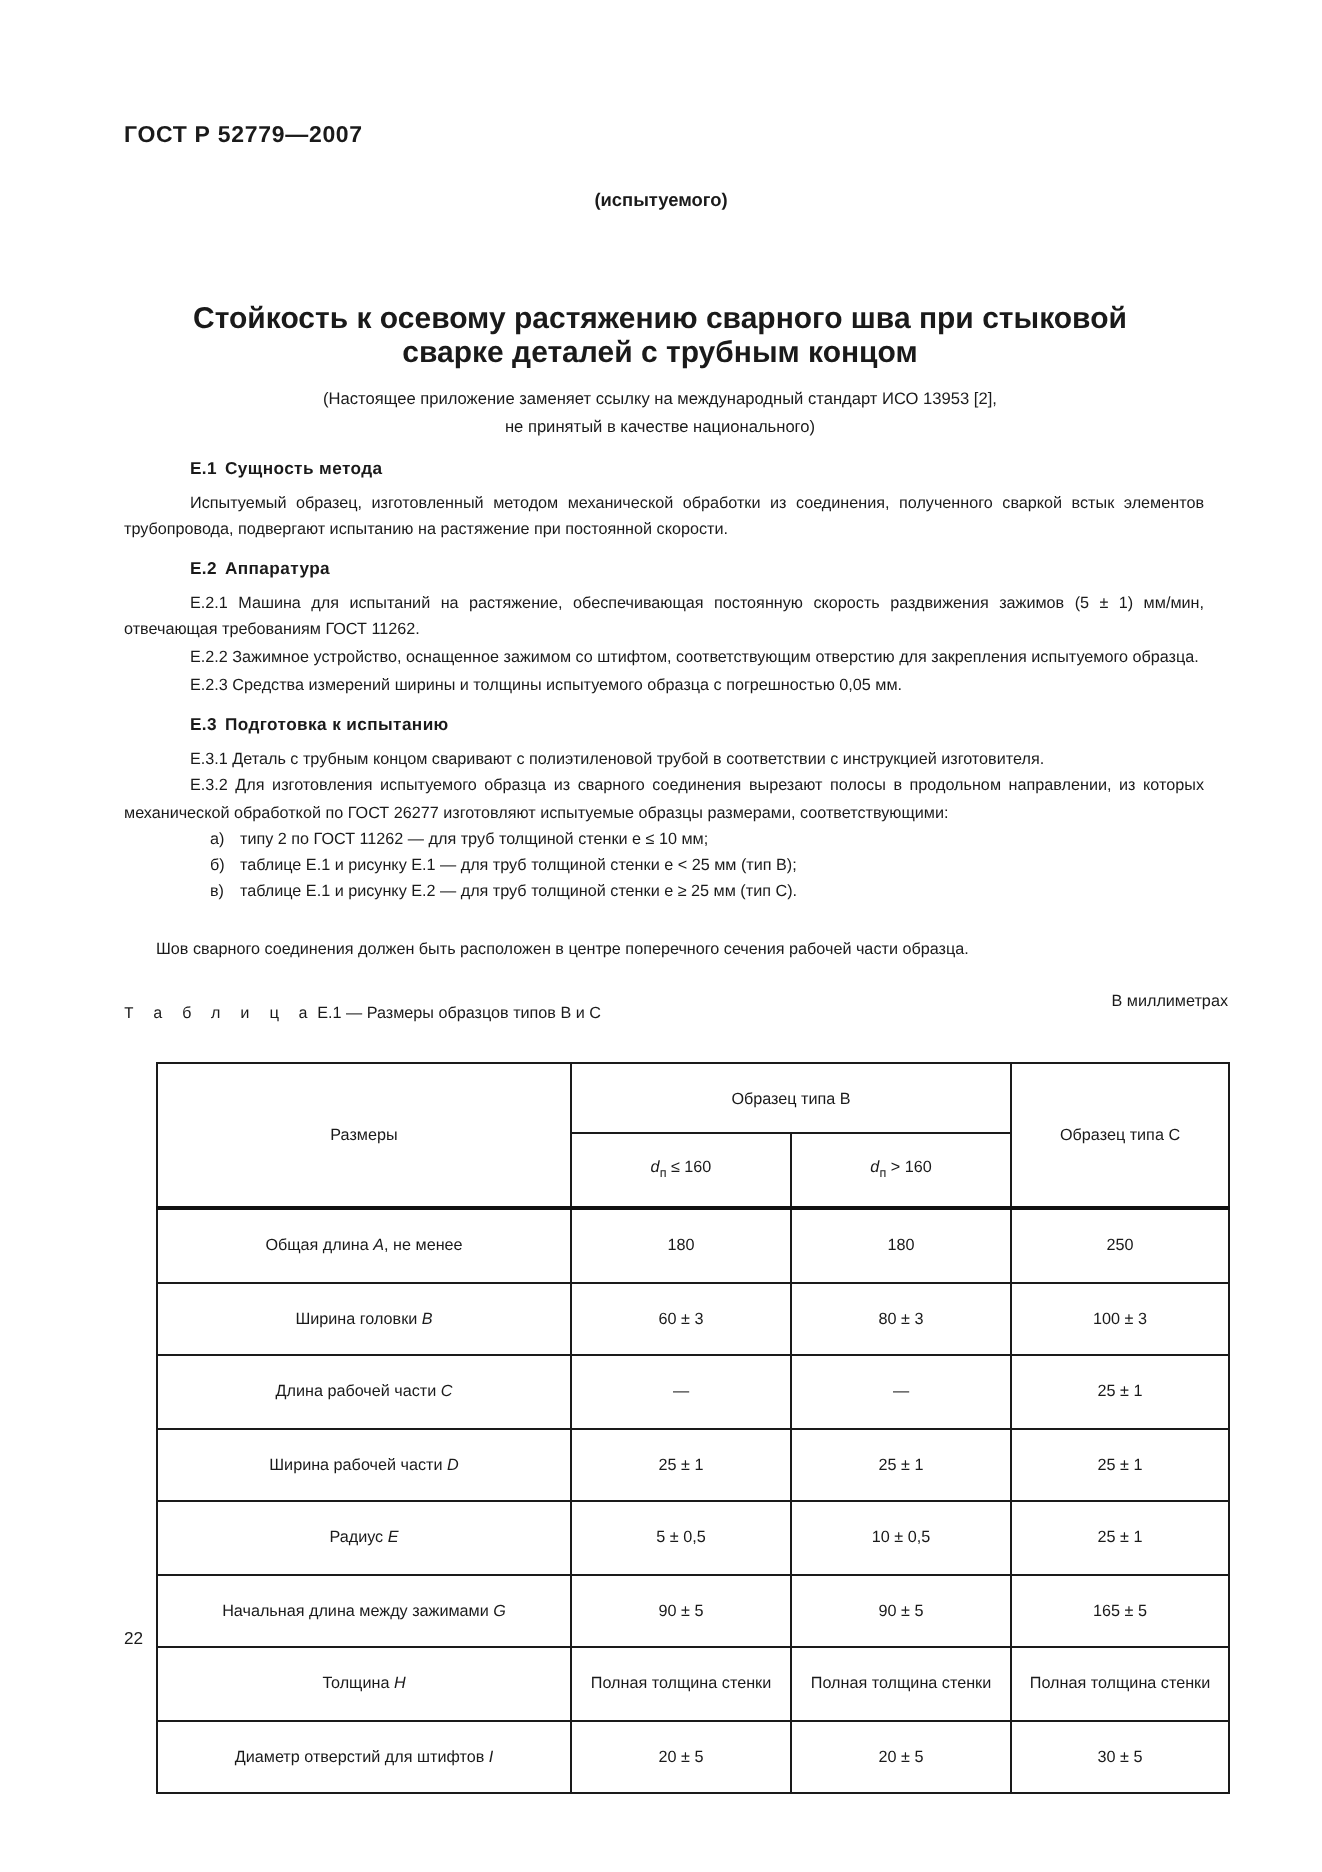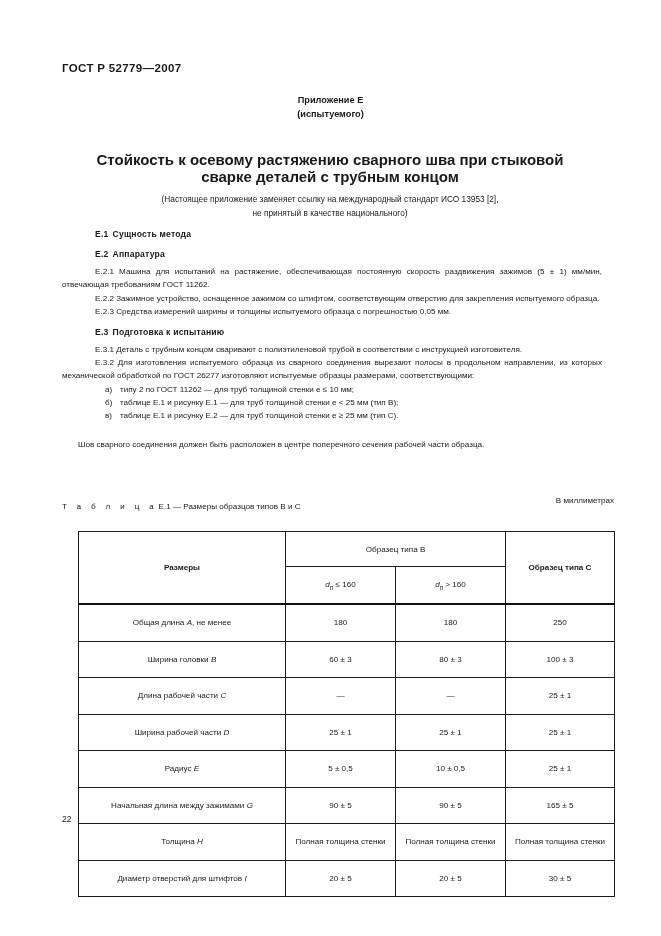--- a/index.html
+++ b/index.html
@@ -140,21 +140,20 @@
     padding: 0;
     font-weight: normal;
     text-align: center;
     vertical-align: middle;
   }
   .data-table thead td, .data-table thead th {
     height: 70px;
   }
   .data-table thead .hdr-bottom {
     border-bottom: 2.2px solid #111;
-    font-weight: bold;
   }
   .hdr-span { height: 34px !important; }
   .hdr-sub  { height: 36px !important; border-bottom: 2.2px solid #111 !important; }
   .row-label {
     text-align: left;
     padding-left: 19px;
   }
   .data-table tbody td {
     height: 35.5px;
   }
@@ -171,39 +170,39 @@
   }
 </style>
 </head>
 <body>
 
 <div class="page">
 
   <div class="doc-header">ГОСТ Р 52779—2007</div>
 
   <div class="annex-block">
-    <div>Приложение Е</div>
     <div>(испытуемого)</div>
   </div>
 
   <div class="main-title">
     <div>Стойкость к осевому растяжению сварного шва при стыковой</div>
     <div>сварке деталей с трубным концом</div>
   </div>
 
   <div class="subnote">
     <div>(Настоящее приложение заменяет ссылку на международный стандарт ИСО 13953 [2],</div>
     <div>не принятый в качестве национального)</div>
   </div>
 
   <div class="body-flow">
 
     <div class="sec-head first">
       <span>E.1</span><span class="gap"></span><span>Сущность метода</span>
     </div>
+    <p class="para">Испытуемый образец, изготовленный методом механической обработки из соединения, полученного сваркой встык элементов трубопровода, подвергают испытанию на растяжение при постоянной скорости.</p>
 
     <div class="sec-head">
       <span>E.2</span><span class="gap"></span><span>Аппаратура</span>
     </div>
     <p class="para">E.2.1  Машина для испытаний на растяжение, обеспечивающая постоянную скорость раздвижения зажимов (5 ± 1) мм/мин, отвечающая требованиям ГОСТ 11262.</p>
     <p class="para">E.2.2  Зажимное устройство, оснащенное зажимом со штифтом, соответствующим отверстию для закрепления испытуемого образца.</p>
     <p class="para nojust">E.2.3  Средства измерений ширины и толщины испытуемого образца с погрешностью 0,05 мм.</p>
 
     <div class="sec-head">
       <span>E.3</span><span class="gap"></span><span>Подготовка к испытанию</span>

